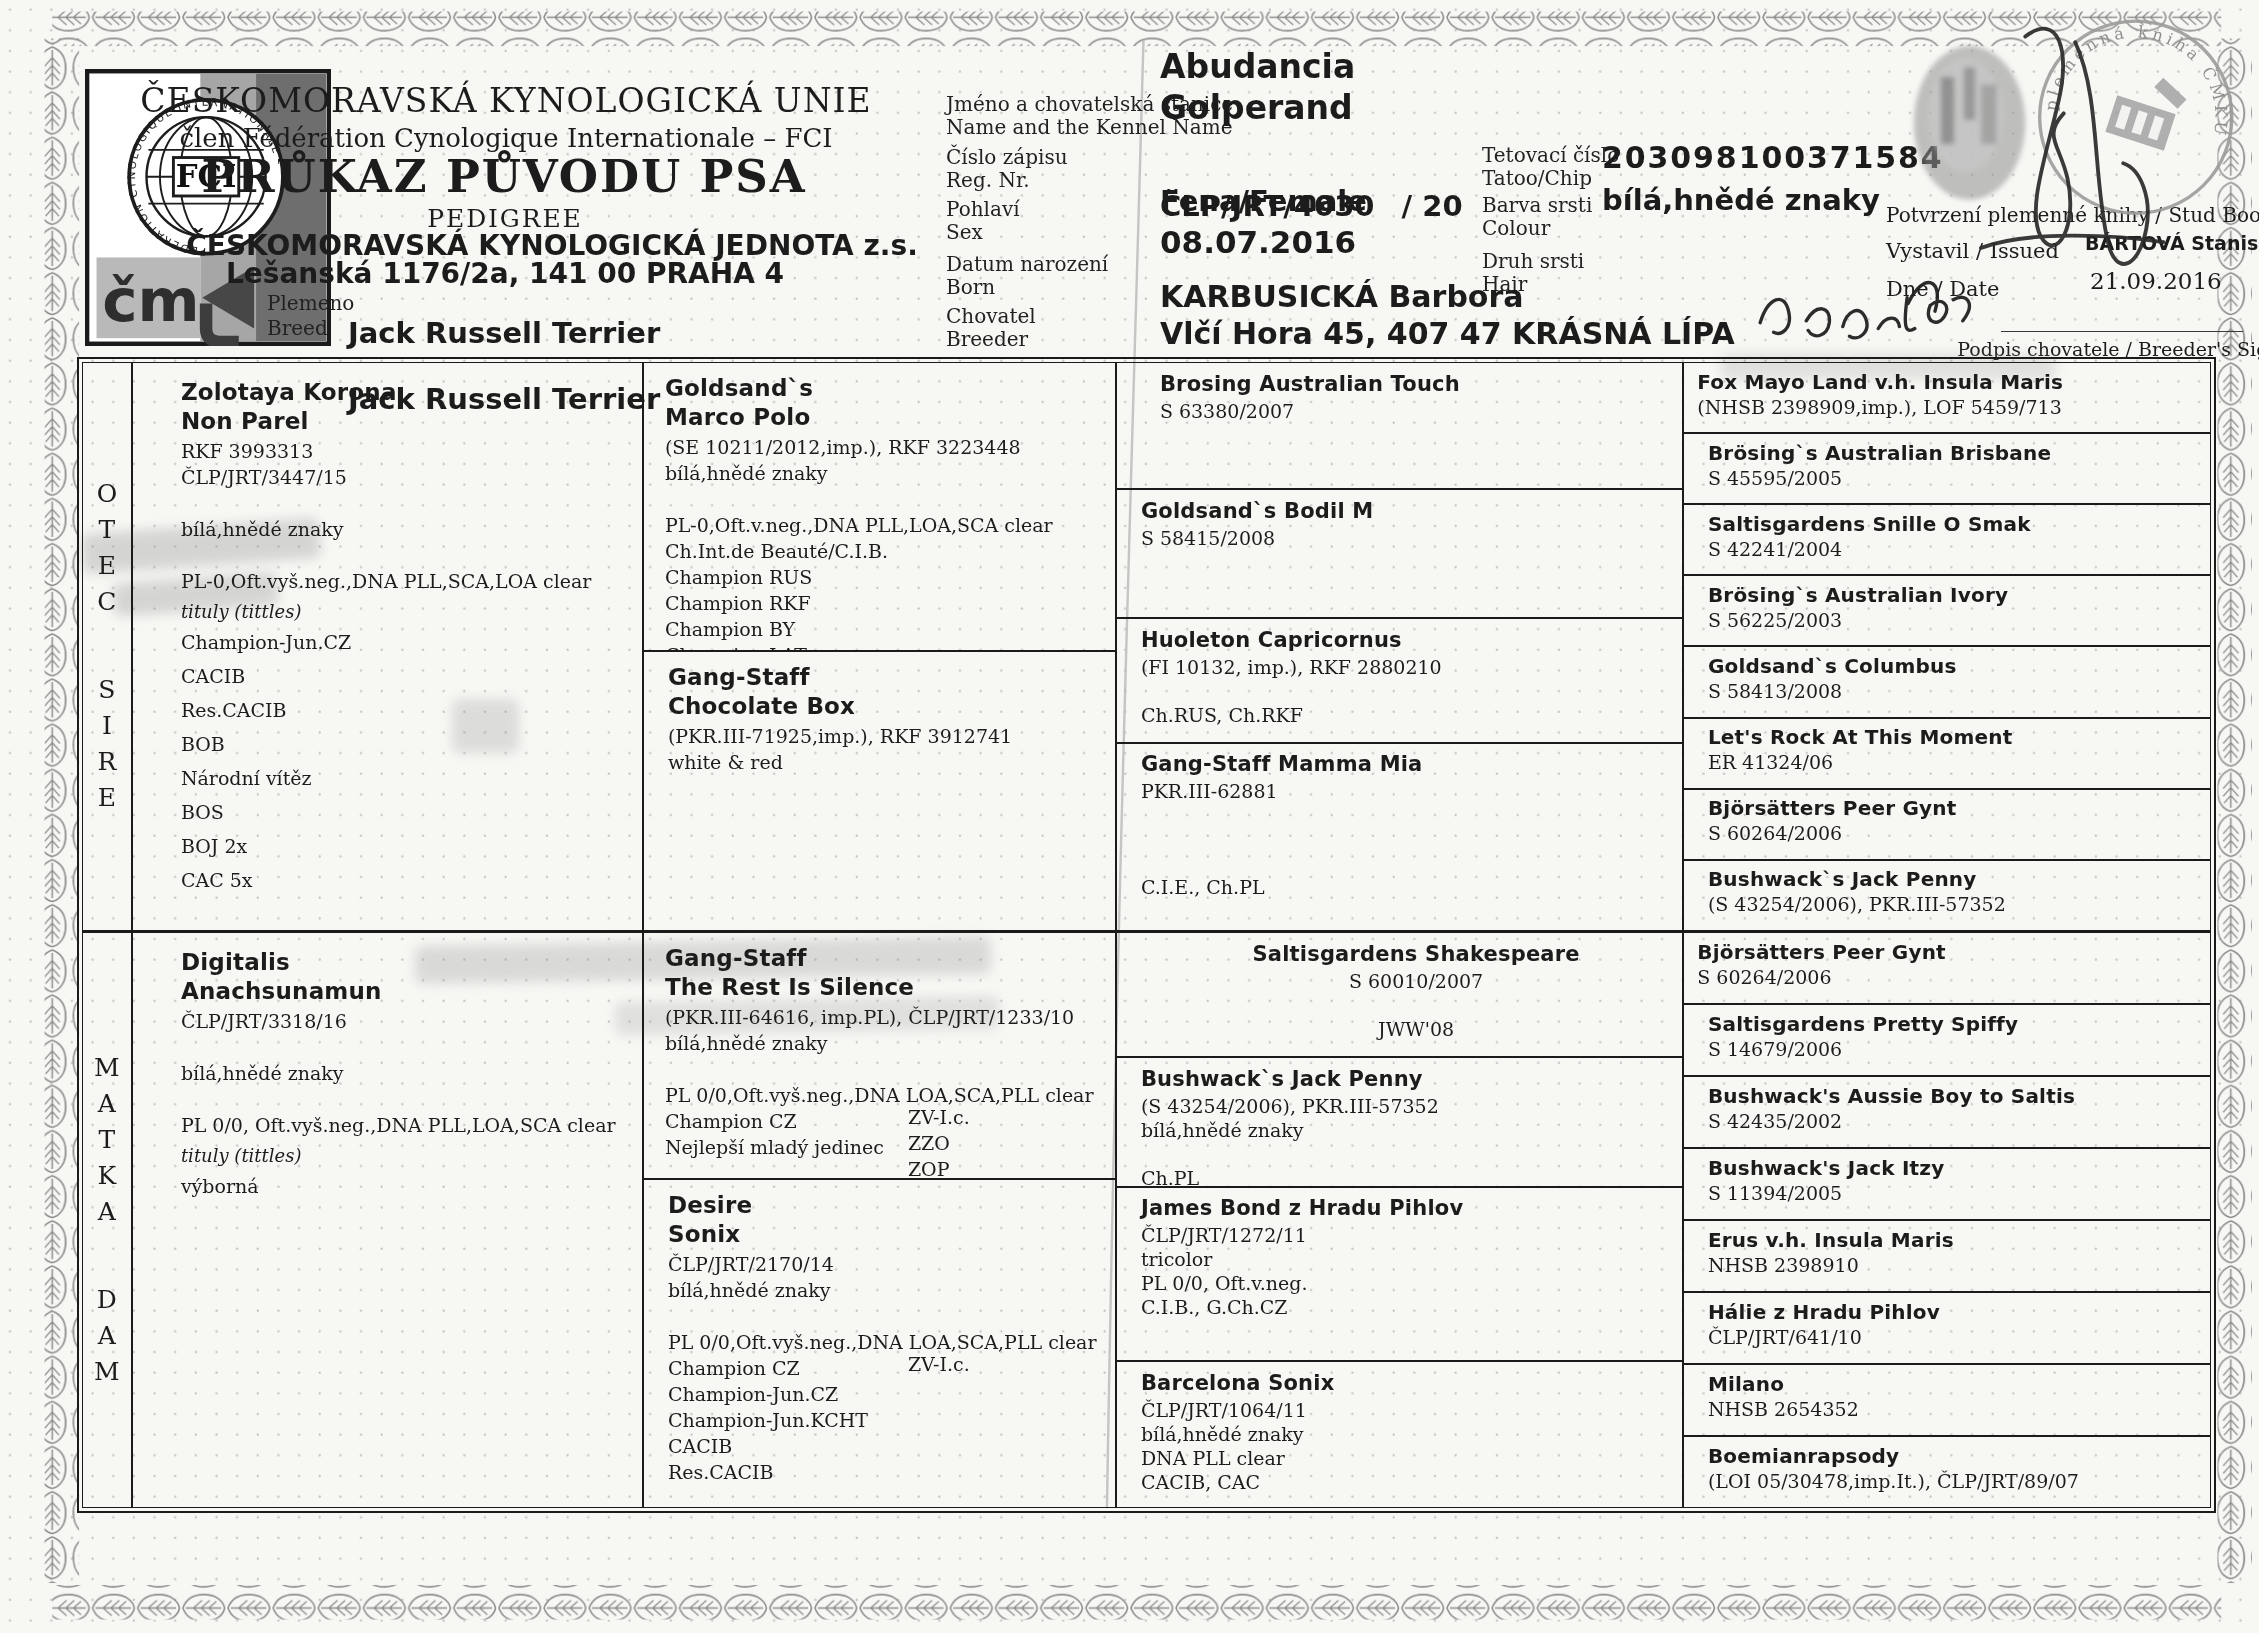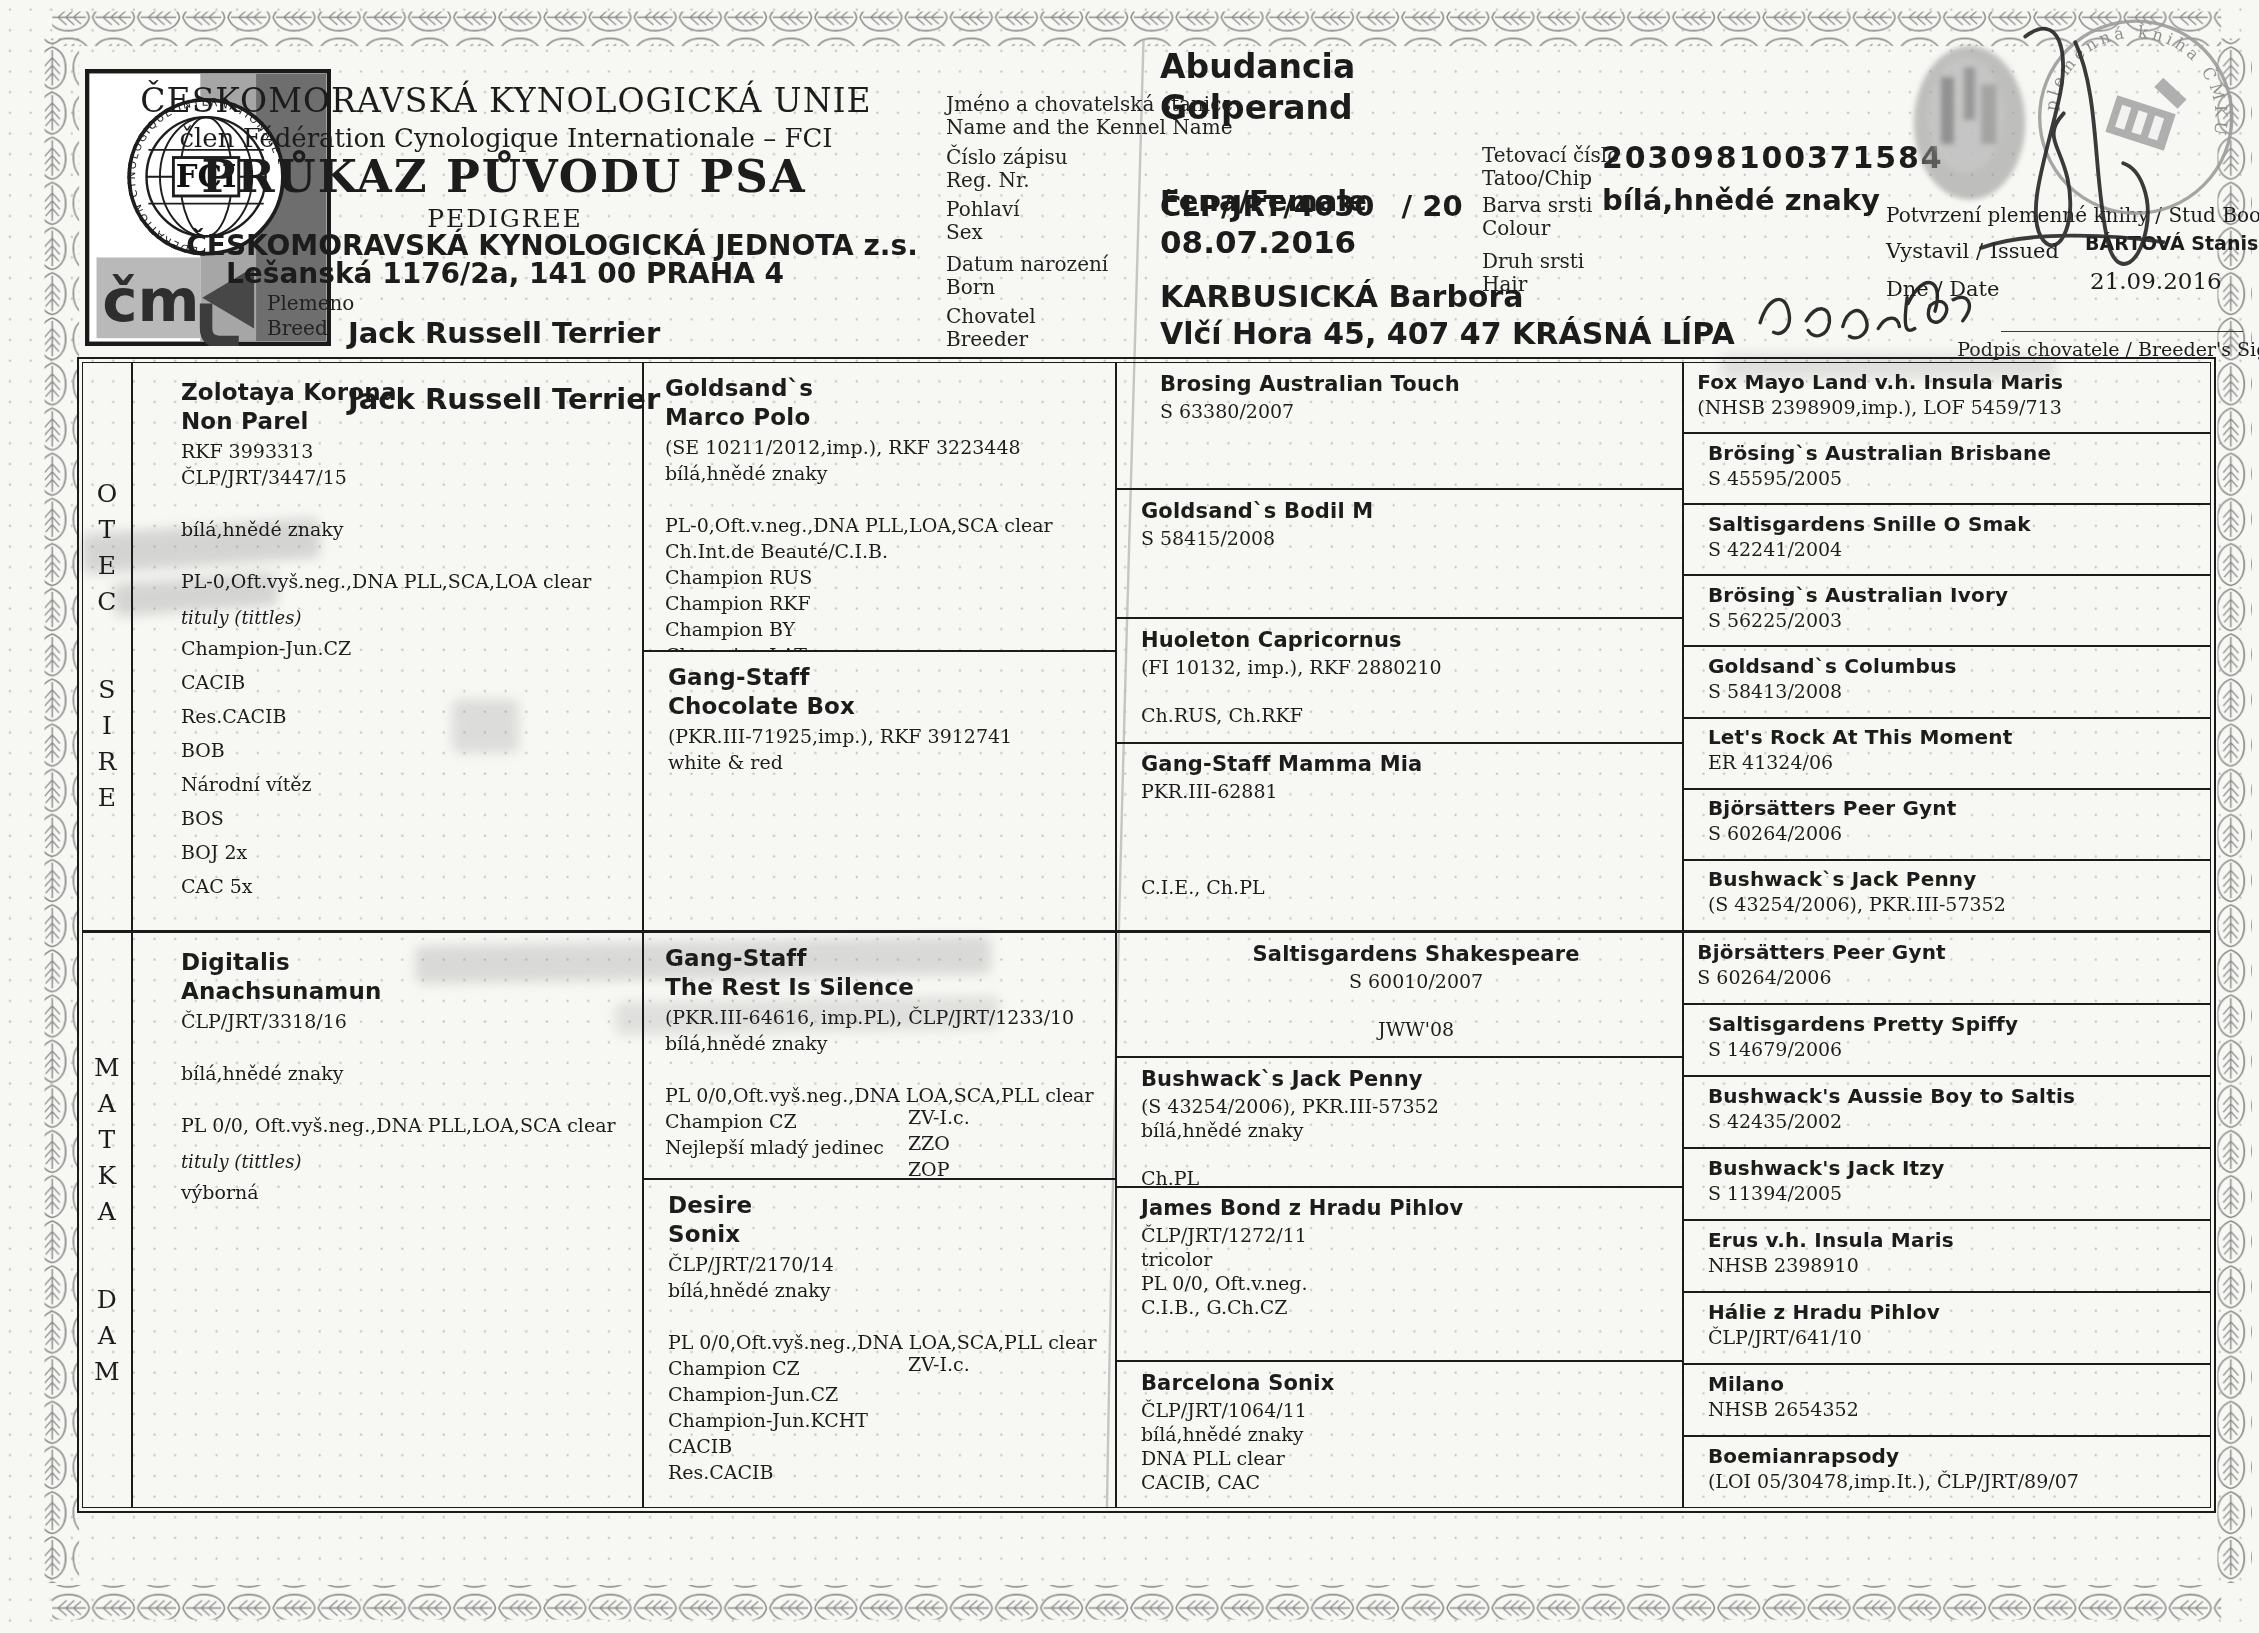--- a/index.html
+++ b/index.html
@@ -67,21 +67,21 @@
   .c2{padding:11.5px 9.6px 0 21px;}
   .c3{padding:7.7px 9.6px 0 43px;}
   .c4{padding:6.7px 7.7px 0 13.4px;}
   .ped-name{font-family:"DejaVu Sans",sans-serif;font-weight:700;font-size:23px;
        line-height:29px;white-space:pre-line;letter-spacing:0.2px;}
   .c3 .ped-name{font-size:21px;line-height:27px;}
   .c4 .ped-name{font-size:20px;line-height:25px;}
   .ped-body{font-size:19px;line-height:26px;white-space:pre-line;margin-top:1.9px;}
   .c3 .ped-body{font-size:19px;line-height:24px;margin-top:1px;}
   .c4 .ped-body{font-size:19px;line-height:25px;margin-top:0;}
-  .titles-label{font-size:18px;font-style:italic;margin-top:13px;}
+  .titles-label{font-size:18px;font-style:italic;margin-top:7px;}
   .titles-list{font-size:19px;line-height:34px;white-space:pre-line;margin-top:2.9px;}
   .body2{position:absolute;left:264px;top:171px;font-size:19px;line-height:26px;white-space:pre-line;}
 </style>
 </head>
 <body>
 
 <div class="page">
 
   <svg width="2260" height="1633" style="position:absolute;left:0;top:0;" xmlns="http://www.w3.org/2000/svg" viewBox="0 0 2352 1700">
     <defs>

